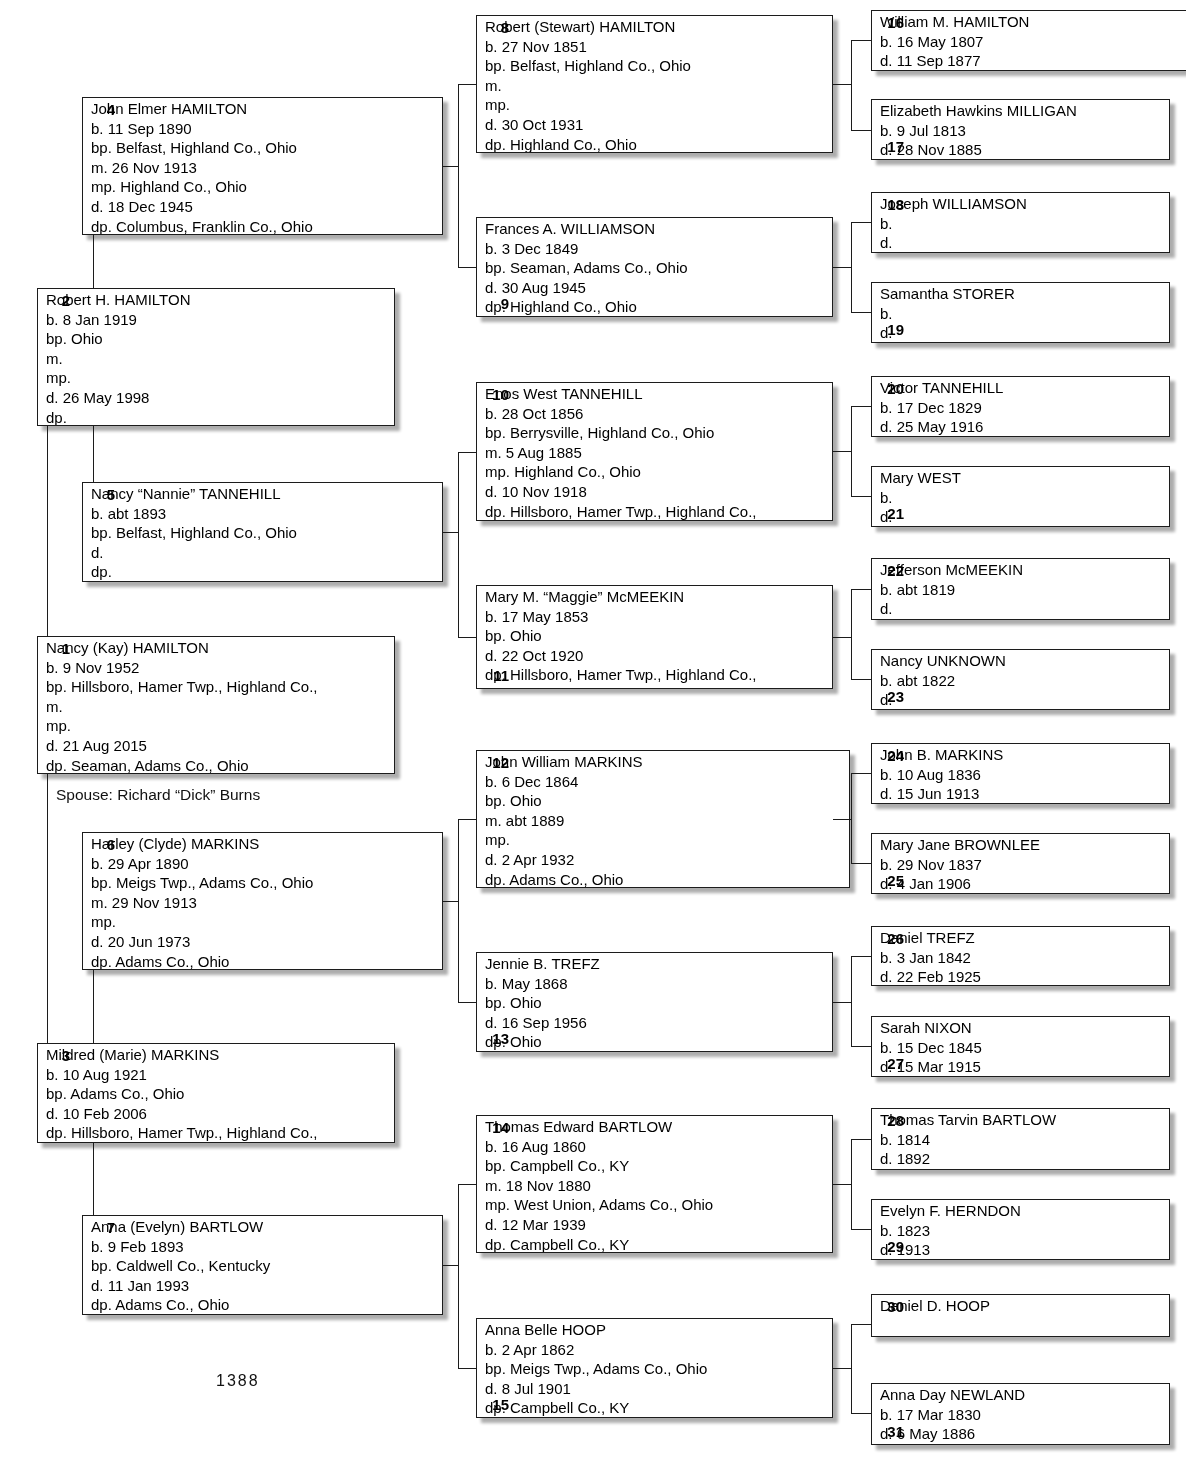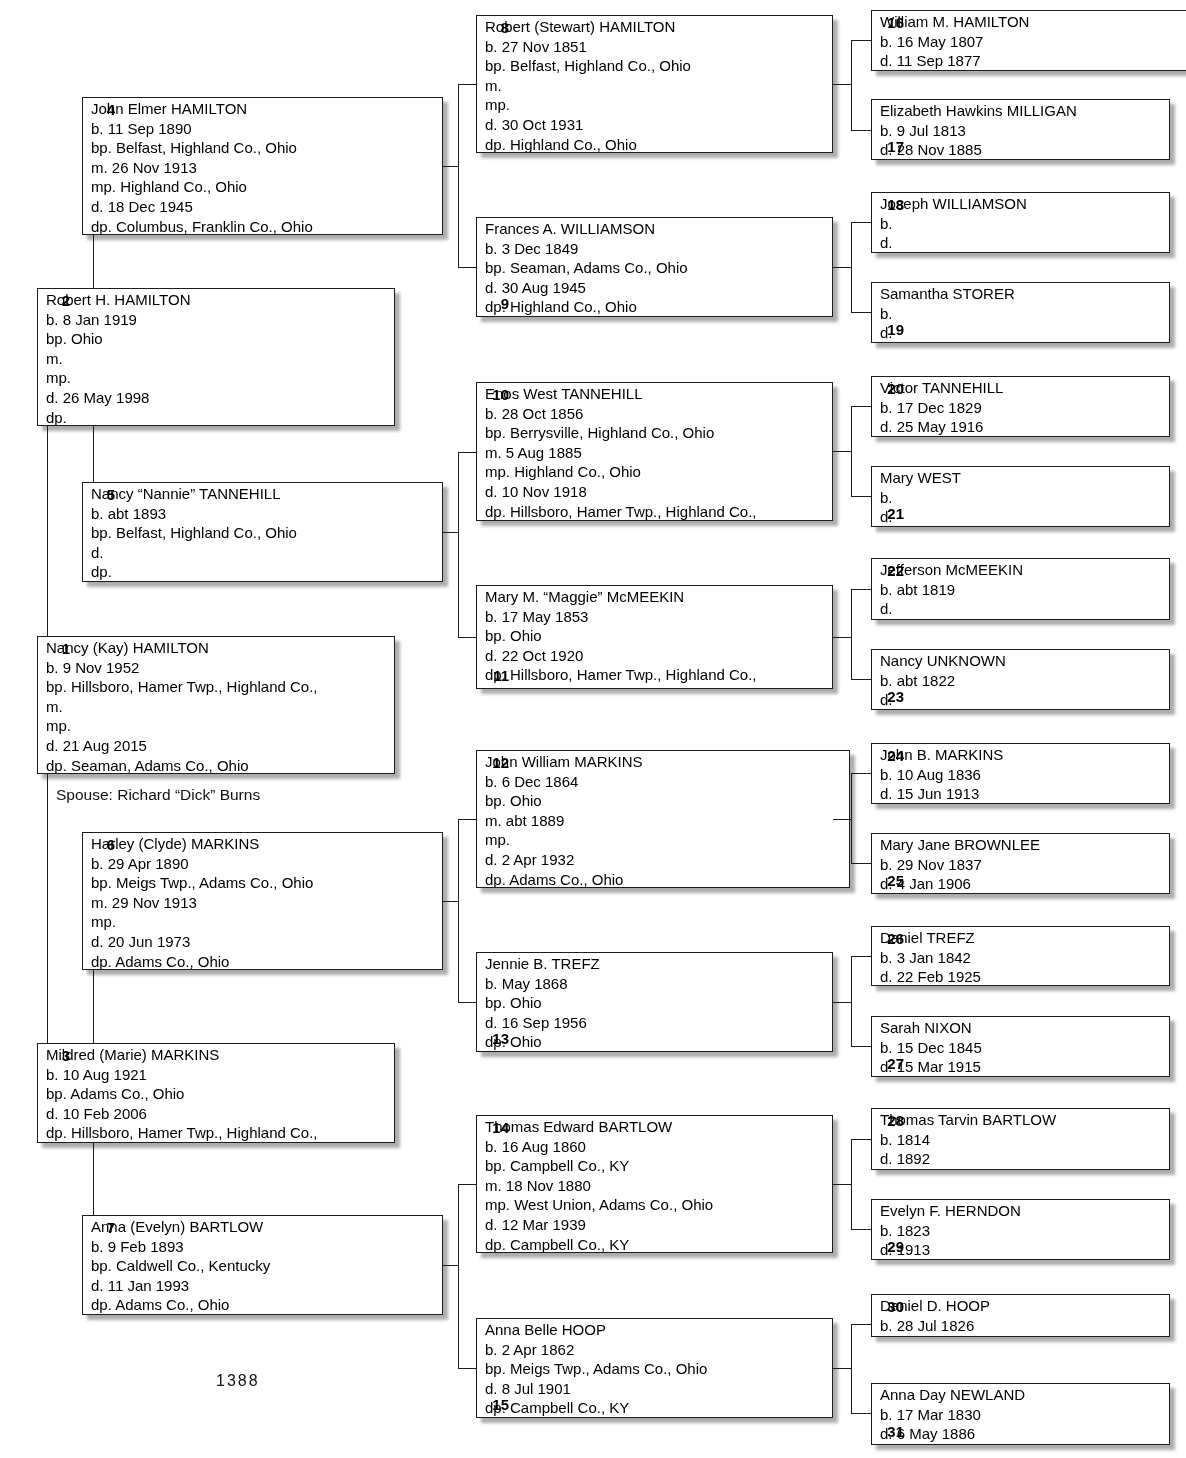--- a/index.html
+++ b/index.html
@@ -308,24 +308,20 @@
     <span class="num num-b">29</span>
     <div class="name">Evelyn F. HERNDON</div>
     <div class="details">
         <div>b. 1823</div>
         <div>d. 1913</div>
       </div>
   </div>
   <div class="pbox" style="left:871px;top:1294px;width:299px;height:43px">
     <span class="num num-t">30</span>
     <div class="name">Daniel D. HOOP</div>
-    <div class="details">
-        <div>b. 28 Jul 1826</div>
-        <div>d. 13 Oct 1889</div>
-      </div>
   </div>
   <div class="pbox" style="left:871px;top:1383px;width:299px;height:62px">
     <span class="num num-b">31</span>
     <div class="name">Anna Day NEWLAND</div>
     <div class="details">
         <div>b. 17 Mar 1830</div>
         <div>d. 6 May 1886</div>
       </div>
   </div>
 

